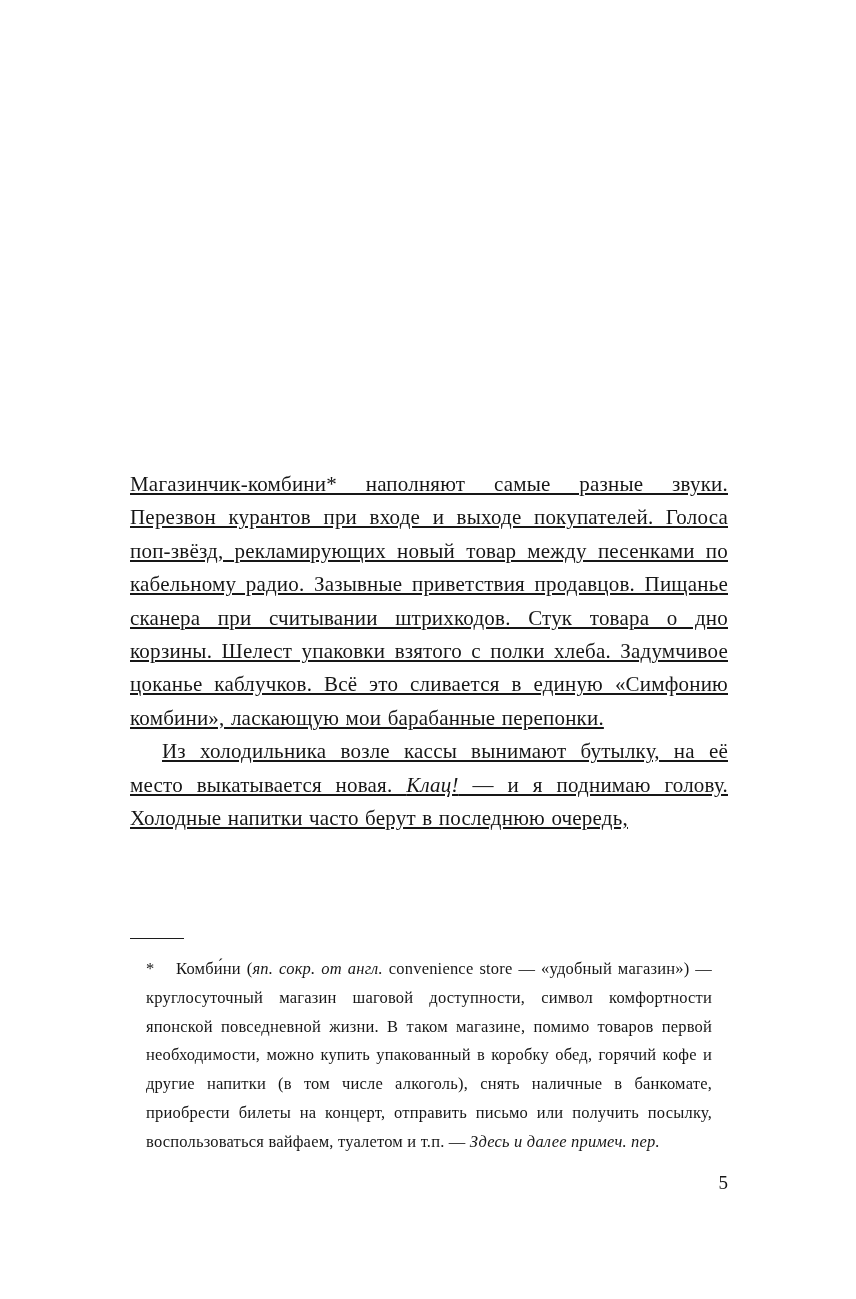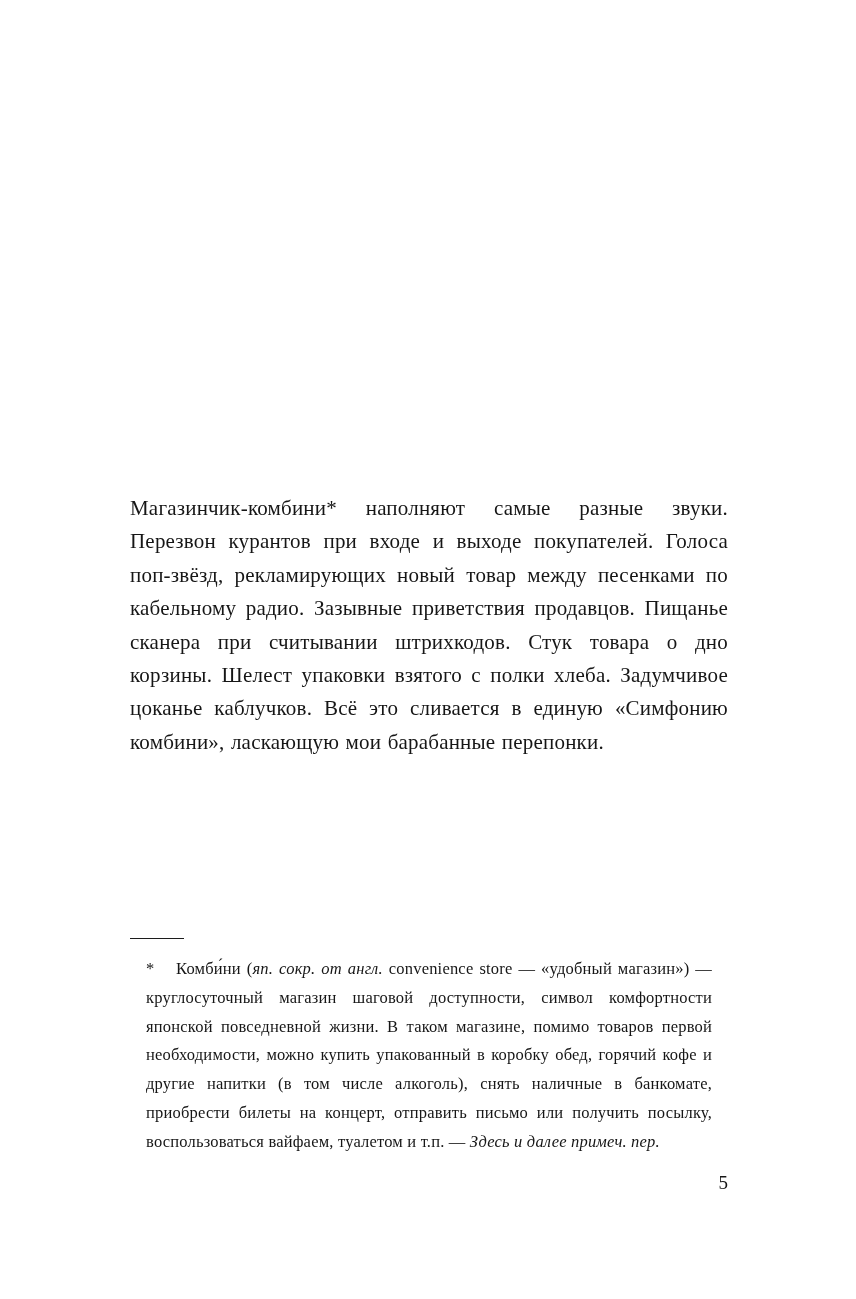--- a/index.html
+++ b/index.html
@@ -12,22 +12,23 @@
     width: 856px;
     height: 1299px;
     background: #ffffff;
     font-family: "Liberation Serif", "DejaVu Serif", serif;
     color: #161616;
     overflow: hidden;
   }
   .text-column {
     position: absolute;
     left: 130px;
-    top: 492px;
+    top: 468px;
     width: 598px;
+    text-decoration: underline;
   }
   .body-text p {
     margin: 0;
     font-size: 21px;
     line-height: 33.4px;
     text-align: justify;
     letter-spacing: 0.2px;
     word-spacing: 1px;
   }
   .body-text p.indent {
@@ -70,20 +71,21 @@
     color: #161616;
   }
 </style>
 </head>
 <body>
 
 <div class="page">
 
   <div class="text-column body-text">
     <p><span>Магазинчик-комбини* наполняют самые разные звуки. Перезвон курантов при входе и выходе покупателей. Голоса поп-звёзд, рекламирующих новый товар между песенками по кабельному радио. Зазывные приветствия продавцов. Пищанье сканера при считывании штрихкодов. Стук товара о дно корзины. Шелест упаковки взятого с полки хлеба. Задумчивое цоканье каблучков. Всё это сливается в единую «Симфонию комбини», ласкающую мои барабанные перепонки.</span></p>
+    <p class="indent"><span>Из холодильника возле кассы вынимают бутылку, на её место выкатывается новая. </span><em>Клац!</em><span> — и я поднимаю голову. Холодные напитки часто берут в последнюю очередь,</span></p>
   </div>
 
   <div class="footnote-block">
     <hr class="footnote-rule">
     <p class="footnote-text"><span class="footnote-marker">*</span><span><span>Комби́ни (</span><em>яп. сокр. от англ.</em><span> convenience store — «удобный магазин») — круглосуточный магазин шаговой доступности, символ комфортности японской повседневной жизни. В таком магазине, помимо товаров первой необходимости, можно купить упакованный в коробку обед, горячий кофе и другие напитки (в том числе алкоголь), снять наличные в банкомате, приобрести билеты на концерт, отправить письмо или получить посылку, воспользоваться вайфаем, туалетом и т.п. — </span><em>Здесь и далее примеч. пер.</em></span></p>
   </div>
 
   <div class="page-number">5</div>
 
 </div>

